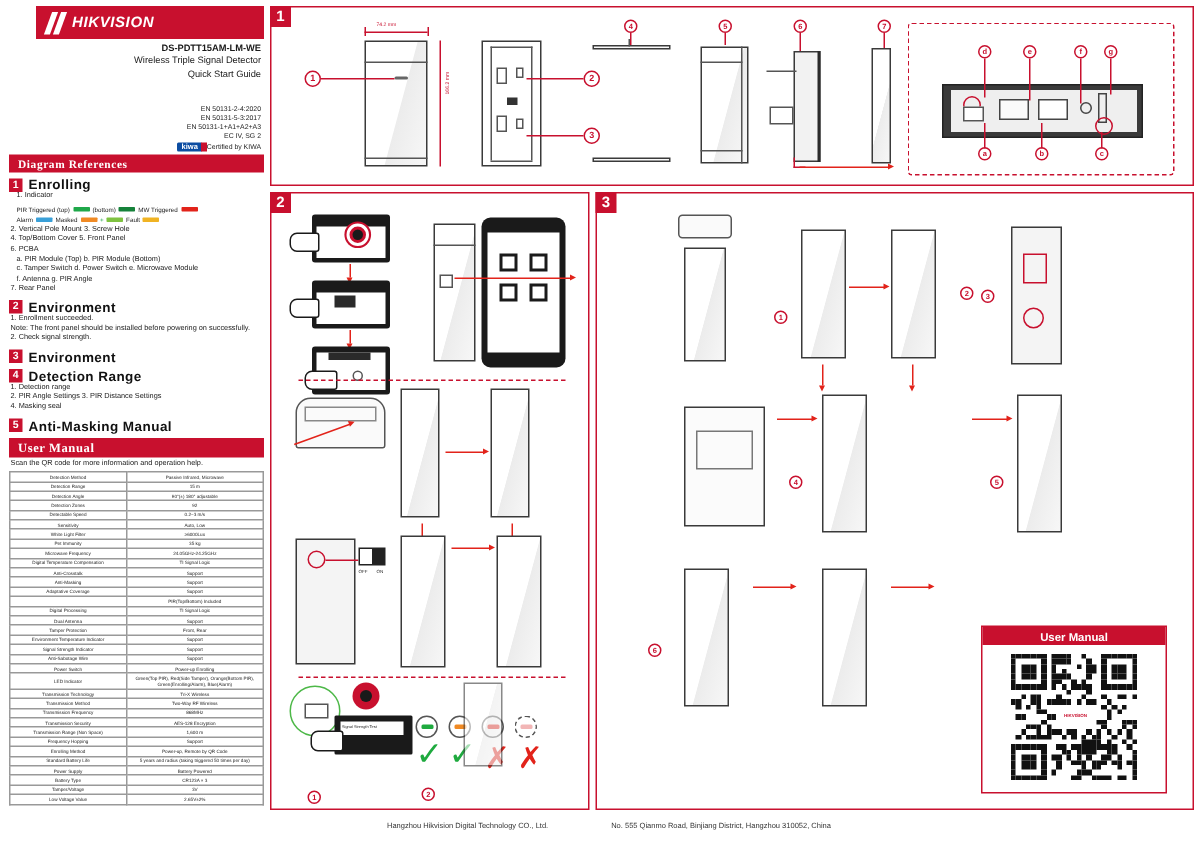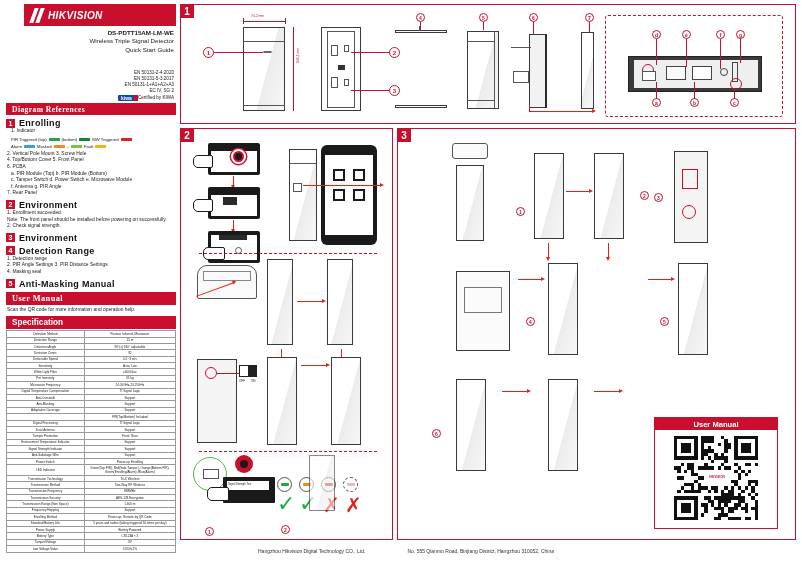--- a/index.html
+++ b/index.html
@@ -215,21 +215,20 @@
     <div class="body-line">4. Masking seal</div>
 
     <div class="num-head">
       <span class="num-box">5</span>
       <span class="num-title">Anti-Masking  Manual</span>
     </div>
 
     <div class="section-bar" style="margin-top:3px;height:13px;font-size:8.4px">User  Manual</div>
     <div class="body-line" style="margin-top:2px">Scan the QR code for more information and operation help.</div>
 
-    <div class="spec-bar">Specification</div>
 
     <table class="spec">
       <tbody>
           <tr>
             <td class="k">Detection Method</td>
             <td>Passive Infrared, Microwave</td>
           </tr>
           <tr>
             <td class="k">Detection Range</td>
             <td>15 m</td>

